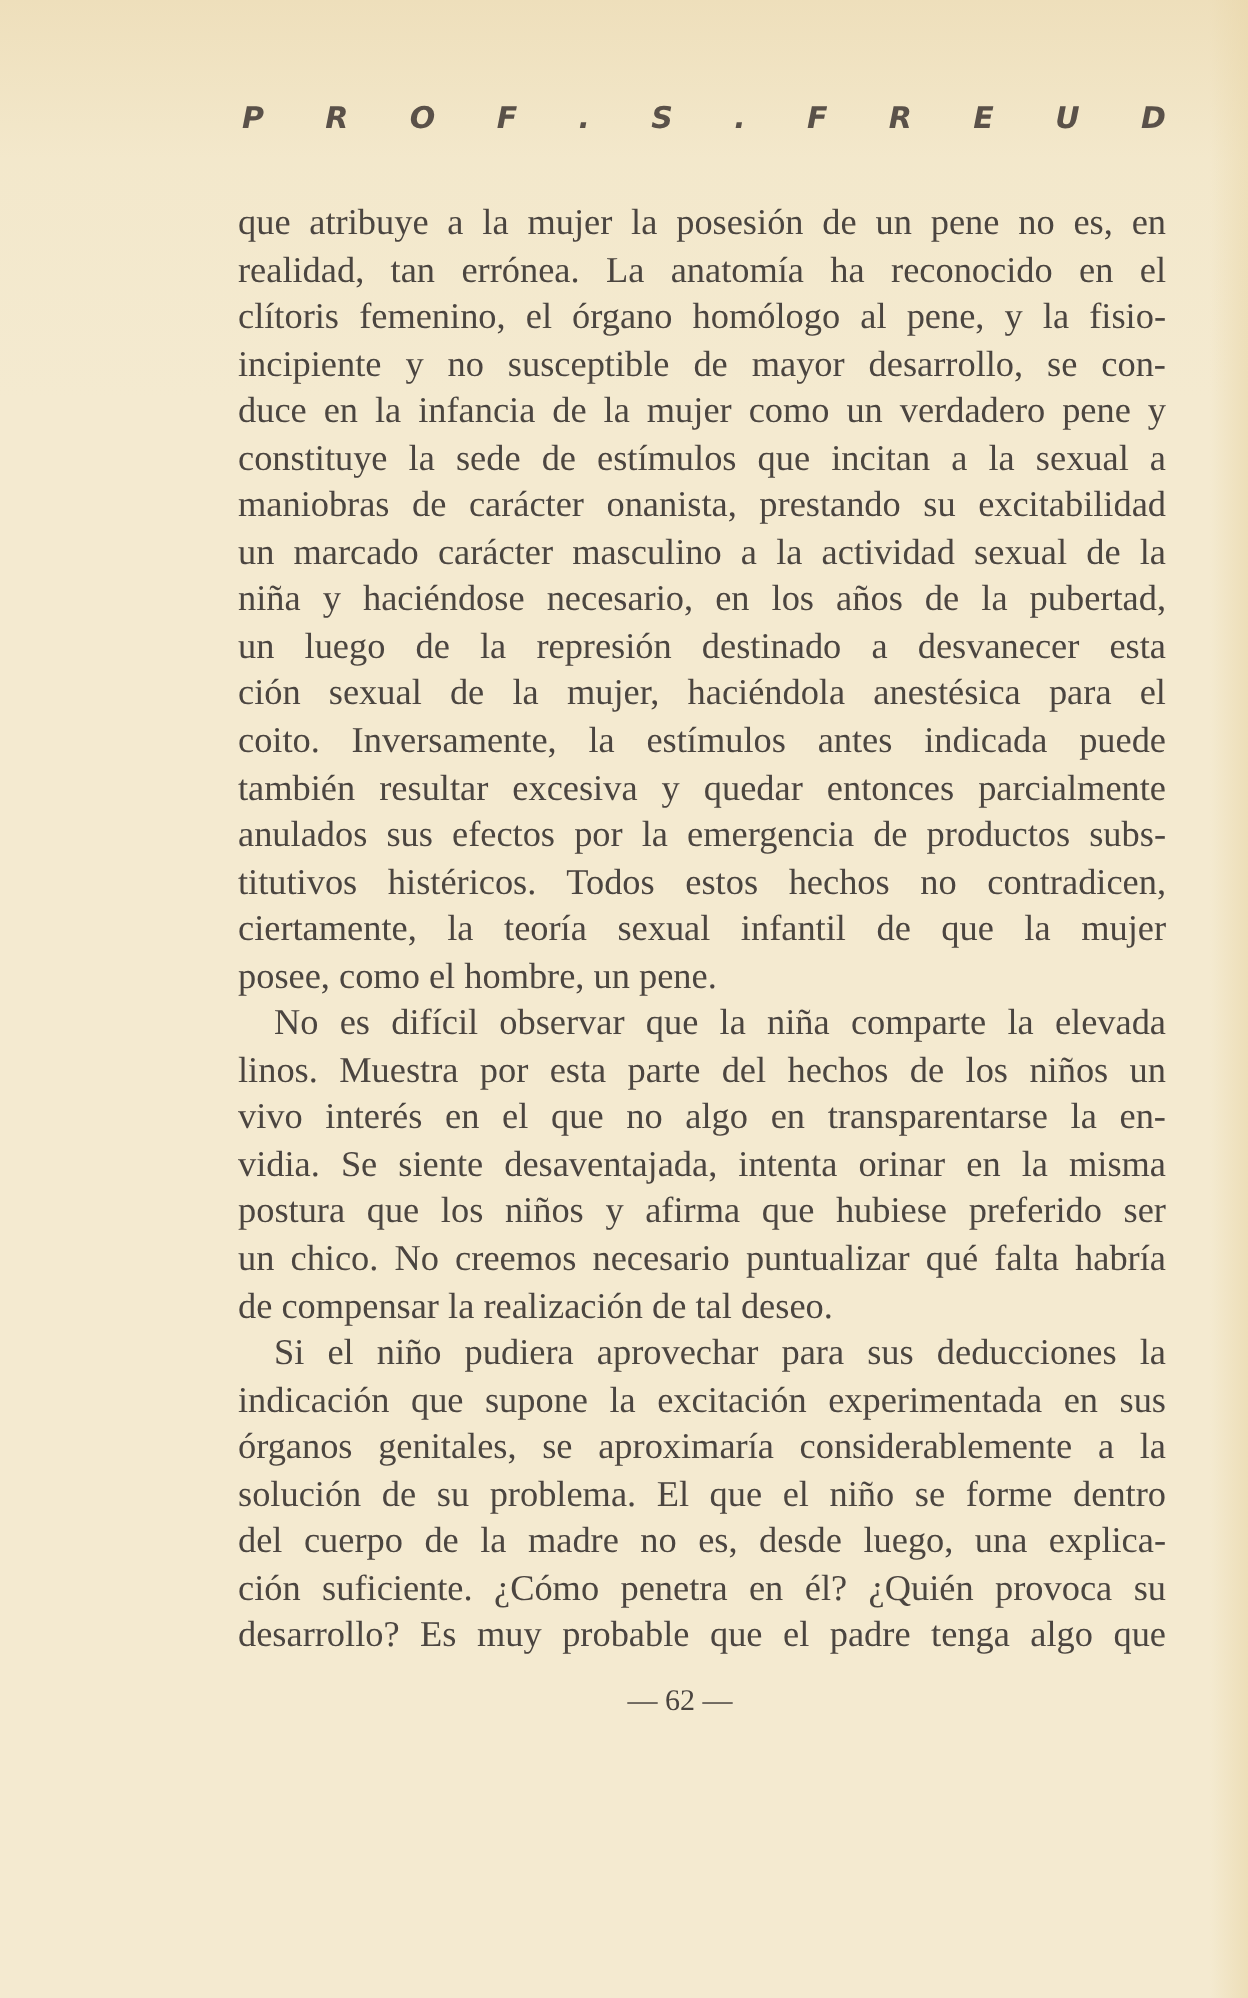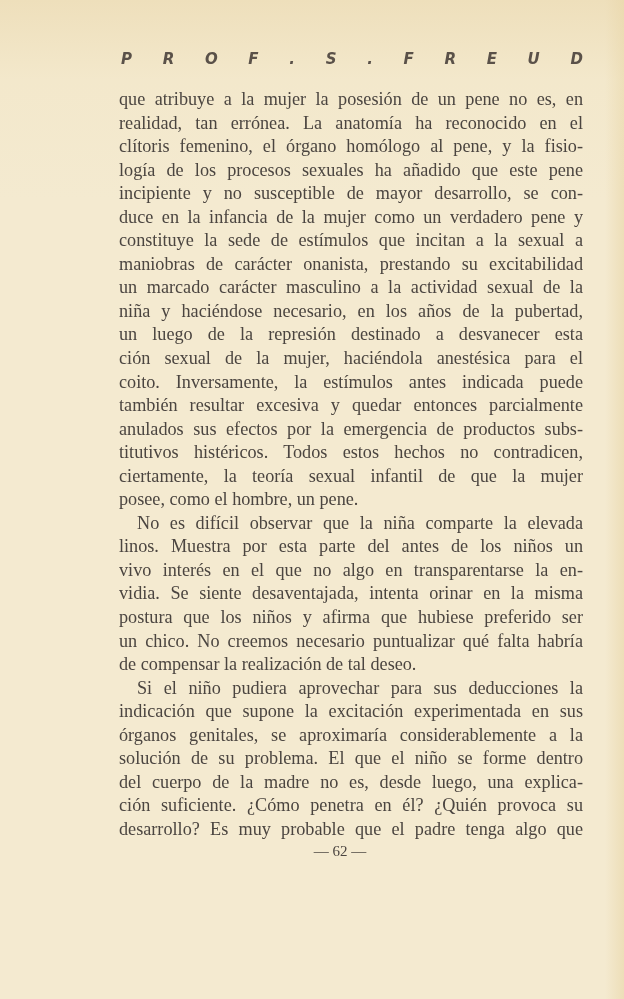--- a/index.html
+++ b/index.html
@@ -33,21 +33,21 @@
       font-family: "DejaVu Sans", sans-serif;
       font-style: italic;
       font-weight: bold;
       font-size: 15px;
       color: #5a5149;
       letter-spacing: 0;
     }
     .running-head span { display: inline-block; }
     .body-text {
       position: absolute;
-      top: 88px;
+      top: 100px;
       left: 119px;
       width: 464px;
       font-family: "Liberation Serif", serif;
       font-size: 18.2px;
       line-height: 23.55px;
       color: #4b4540;
       text-align: justify;
       hyphens: none;
     }
     .body-text p {
@@ -96,39 +96,38 @@
     <span>E</span>
     <span>U</span>
     <span>D</span>
   </div>
 
   <div class="body-text">
     <p>
       <span class="line">que atribuye a la mujer la posesión de un pene no es, en</span>
       <span class="line">realidad, tan errónea. La anatomía ha reconocido en el</span>
       <span class="line">clítoris femenino, el órgano homólogo al pene, y la fisio-</span>
-      <span class="line">logía de los procesos sexuales ha añadido que este pene</span>
       <span class="line">incipiente y no susceptible de mayor desarrollo, se con-</span>
       <span class="line">duce en la infancia de la mujer como un verdadero pene y</span>
       <span class="line">constituye la sede de estímulos que incitan a la sexual a</span>
       <span class="line">maniobras de carácter onanista, prestando su excitabilidad</span>
       <span class="line">un marcado carácter masculino a la actividad sexual de la</span>
       <span class="line">niña y haciéndose necesario, en los años de la pubertad,</span>
       <span class="line">un luego de la represión destinado a desvanecer esta</span>
       <span class="line">ción sexual de la mujer, haciéndola anestésica para el</span>
       <span class="line">coito. Inversamente, la estímulos antes indicada puede</span>
       <span class="line">también resultar excesiva y quedar entonces parcialmente</span>
       <span class="line">anulados sus efectos por la emergencia de productos subs-</span>
       <span class="line">titutivos histéricos. Todos estos hechos no contradicen,</span>
       <span class="line">ciertamente, la teoría sexual infantil de que la mujer</span>
       <span class="line last">posee, como el hombre, un pene.</span>
     </p>
     <p>
       <span class="line indent">No es difícil observar que la niña comparte la elevada</span>
-      <span class="line">linos. Muestra por esta parte del antes de los niños un</span>
+      <span class="line">linos. Muestra por esta parte del hechos de los niños un</span>
       <span class="line">vivo interés en el que no algo en transparentarse la en-</span>
       <span class="line">vidia. Se siente desaventajada, intenta orinar en la misma</span>
       <span class="line">postura que los niños y afirma que hubiese preferido ser</span>
       <span class="line">un chico. No creemos necesario puntualizar qué falta habría</span>
       <span class="line last">de compensar la realización de tal deseo.</span>
     </p>
     <p>
       <span class="line indent">Si el niño pudiera aprovechar para sus deducciones la</span>
       <span class="line">indicación que supone la excitación experimentada en sus</span>
       <span class="line">órganos genitales, se aproximaría considerablemente a la</span>

